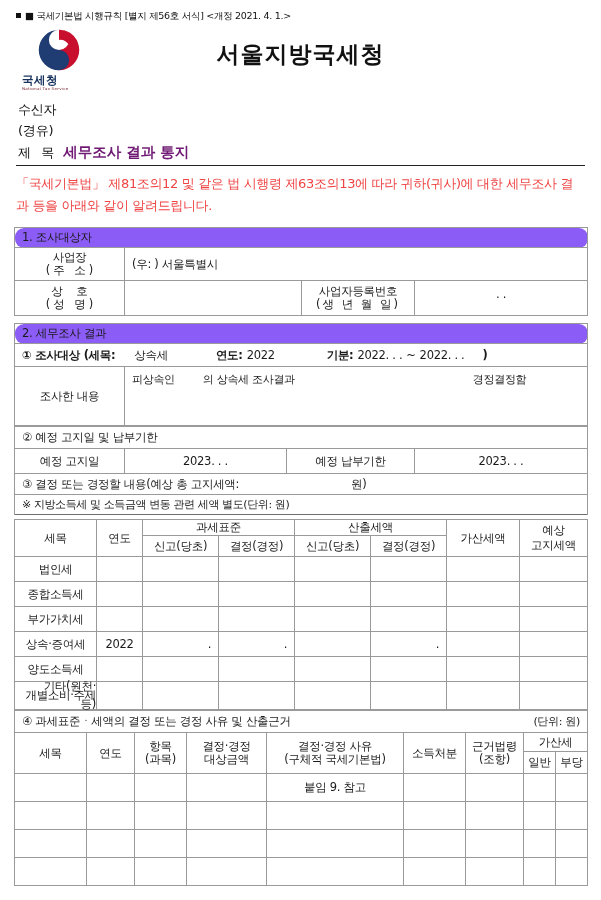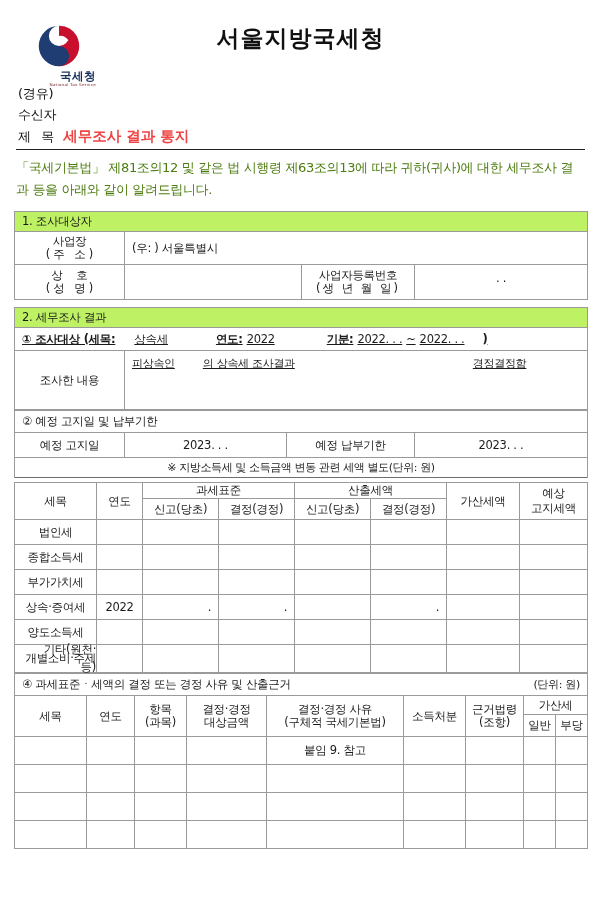--- a/index.html
+++ b/index.html
@@ -42,23 +42,23 @@
   }
 
   
   .masthead {
     position: relative;
     height: 74px;
   }
   .logo-wrap {
     position: absolute;
     left: 8px;
-    top: 14px;
+    top: 2px;
     width: 74px;
-    text-align: right;
+    text-align: left;
   }
   .taeguk {
     width: 46px;
     height: 46px;
     margin: 0 auto;
     position: relative;
   }
   .logo-cap {
     font-size: 11.5px;
     font-weight: bold;
@@ -103,61 +103,62 @@
   .subject-label {
     font-size: 13px;
     letter-spacing: 3px;
     margin-right: 6px;
     color: #111;
   }
   .subject-value {
     font-size: 14.5px;
     font-weight: bold;
     letter-spacing: 0px;
-    color: #ef4444;
+    color: #701a75;
   }
   .rule {
     border: 0;
     border-top: 1.6px solid #222;
     margin: 2px 2px 7px 2px;
   }
   .intro {
     font-size: 13px;
     line-height: 22px;
     letter-spacing: -0.35px;
     margin: 0 2px 10px 2px;
-    color: #4d7c0f;
+    color: #ef4444;
   }
 
   
   .block {
     border: 1.7px solid #6e6e6e;
     border-collapse: collapse;
     width: 573px;
     margin-bottom: 7px;
     table-layout: fixed;
   }
   .block td, .block th {
     border: 0.9px solid #9a9a9a;
     padding: 0;
     font-weight: normal;
     font-size: 11.5px;
     color: #1a1a1a;
     vertical-align: middle;
     letter-spacing: -0.3px;
   }
   .sec-bar {
-    background: #bef264;
+    background: #8b5cf6;
     font-size: 11.5px;
     font-weight: bold;
     letter-spacing: -0.3px;
     height: 19px;
     padding-left: 7px !important;
     color: #000;
     text-align: left;
+    border-radius: 9px;
   }
   .sec-bar-white {
     background: #ffffff;
     font-size: 11.5px;
     font-weight: bold;
     letter-spacing: -0.3px;
     height: 21px;
     padding-left: 7px !important;
     color: #000;
     text-align: left;
@@ -186,47 +187,50 @@
   .tiny {
     font-size: 7.5px;
     line-height: 9px;
     letter-spacing: -0.4px;
     text-align: right;
     color: #222;
   }
   .data-row td { height: 24px; }
   .bold { font-weight: bold; }
 
-  .inline-wrap { display:flex; align-items:flex-start; white-space:nowrap;text-decoration:underline; }
+  .inline-wrap { display:flex; align-items:flex-start; white-space:nowrap; }
 </style>
 </head>
 <body>
 
 <div class="page">
 
+  <div class="form-ref">
+    <span class="sq"></span><span>■ 국세기본법 시행규칙 [별지 제56호 서식] &lt;개정 2021. 4. 1.&gt;</span>
+  </div>
 
   <div class="masthead">
     <div class="logo-wrap">
       <div class="taeguk">
         <svg width="46" height="46" viewBox="0 0 100 100">
           <path d="M50 6 A44 44 0 0 1 50 94 A22 22 0 0 1 50 50 A22 22 0 0 0 50 6 Z" fill="#c8102e"></path>
           <path d="M50 94 A44 44 0 0 1 50 6 A22 22 0 0 0 50 50 A22 22 0 0 1 50 94 Z" fill="#1f3c73"></path>
           <circle cx="50" cy="72" r="21" fill="#1f3c73"></circle>
           <path d="M50 6 A44 44 0 0 1 88 28 L70 38 A23 23 0 0 0 50 28 Z" fill="#ffffff"></path>
           <path d="M50 6 A44 44 0 0 1 90 31 L72 40 A23 23 0 0 0 50 28 Z" fill="#c8102e"></path>
         </svg>
       </div>
       <div class="logo-cap">국세청</div>
       <div class="logo-sub">National Tax Service</div>
     </div>
     <div class="office-title">서울지방국세청</div>
   </div>
 
+  <div class="addr-line">수신자</div>
   <div class="addr-line">(경유)</div>
-  <div class="addr-line">수신자</div>
 
   <div class="subject-row">
     <span class="subject-label">제    목</span>
     <span class="subject-value">세무조사 결과 통지</span>
   </div>
 
   <hr class="rule">
 
   <div class="intro">「국세기본법」 제81조의12 및 같은 법 시행령 제63조의13에 따라 귀하(귀사)에 대한 세무조사 결과 등을 아래와 같이 알려드립니다.</div>
 
@@ -313,22 +317,30 @@
       <tr>
         <td class="sec-bar-white" colspan="4">② 예정 고지일 및 납부기한</td>
       </tr>
       <tr class="data-row">
         <td class="ctr">예정 고지일</td>
         <td class="ctr val">2023.        .  .</td>
         <td class="ctr">예정 납부기한</td>
         <td class="ctr val">2023.    .   .</td>
       </tr>
       <tr>
+        <td class="sec-bar-white" colspan="4" style="height:20px">
+          <span class="inline-wrap">
+            <span>③ 결정 또는 경정할 내용(예상 총 고지세액:</span>
+            <span style="margin-left:112px">원)</span>
+          </span>
+        </td>
+      </tr>
+      <tr>
         <td colspan="4" style="height:19px;border-bottom:0">
-          <div style="display:flex;justify-content:center;padding:0 7px;">
+          <div style="display:flex;justify-content:flex-start;padding:0 7px;">
             <span class="small-note">※ 지방소득세 및 소득금액 변동 관련 세액 별도</span>
             <span class="small-note">(단위: 원)</span>
           </div>
         </td>
       </tr>
     </tbody>
   </table>
 
   <table class="block" style="border-top:0;margin-bottom:0">
     <colgroup>

